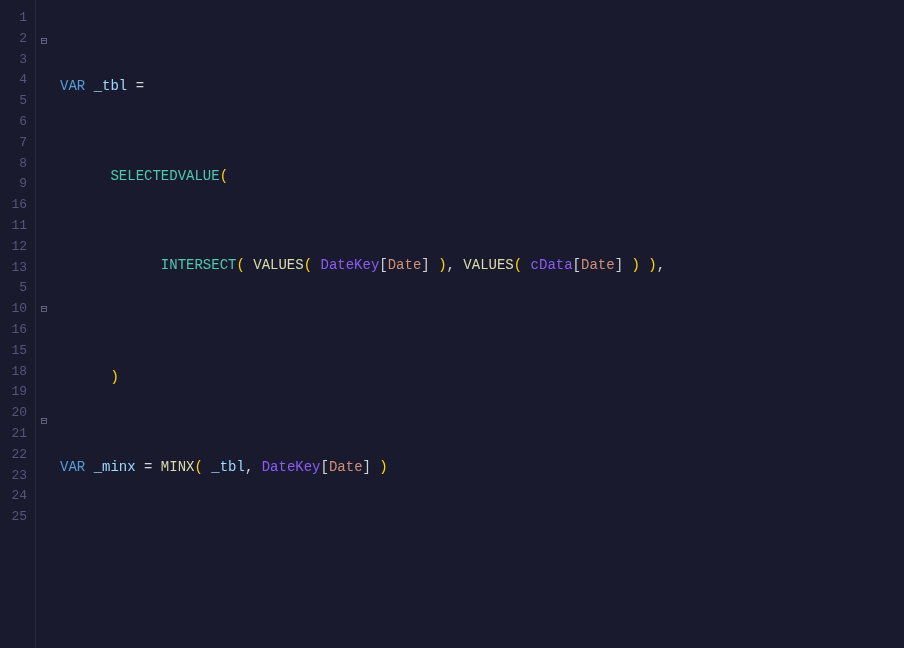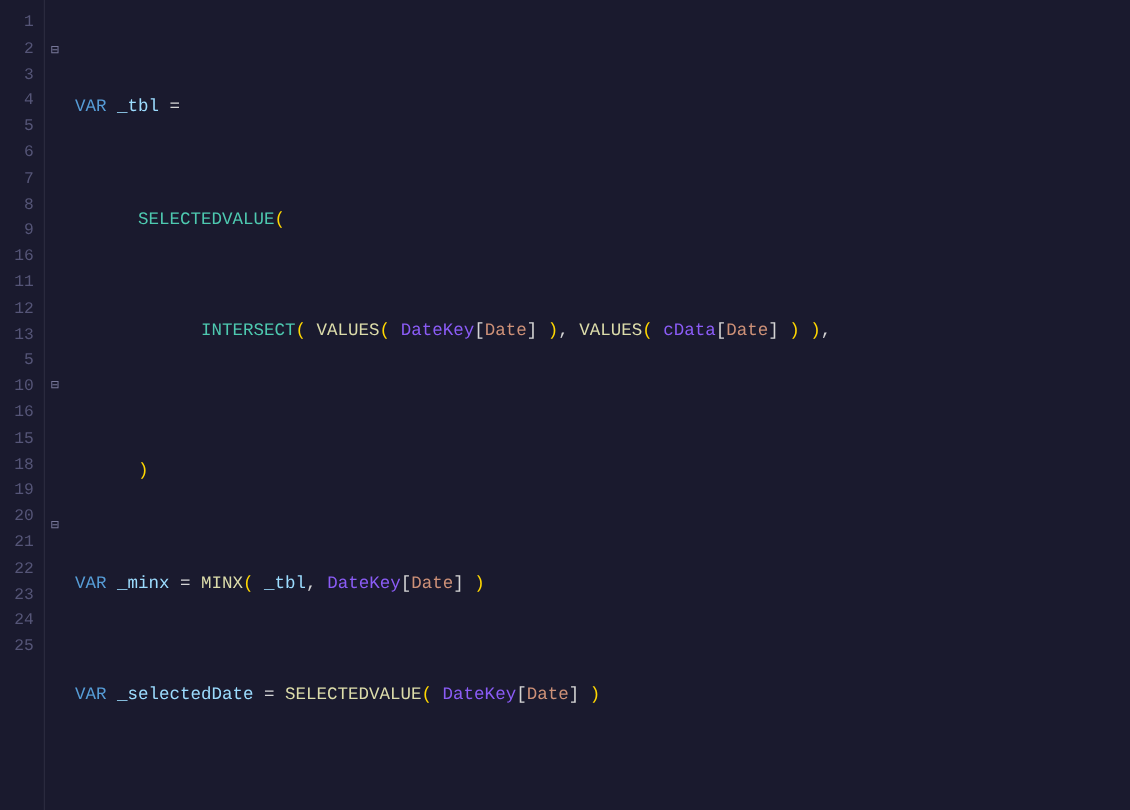--- a/index.html
+++ b/index.html
@@ -164,21 +164,20 @@
 
       <span class="code-line">      <span class="fn-calc">SELECTEDVALUE</span><span class="paren">(</span></span>
 
       <span class="code-line">            <span class="fn-name">INTERSECT</span><span class="paren">(</span> <span class="fn-builtin">VALUES</span><span class="paren">(</span> <span class="table-name">DateKey</span><span class="punct">[</span><span class="field-name">Date</span><span class="punct">]</span> <span class="paren">)</span><span class="comma">,</span> <span class="fn-builtin">VALUES</span><span class="paren">(</span> <span class="table-name">cData</span><span class="punct">[</span><span class="field-name">Date</span><span class="punct">]</span> <span class="paren">)</span> <span class="paren">)</span><span class="comma">,</span></span>
 
 
       <span class="code-line">      <span class="paren">)</span></span>
 
       <span class="code-line"><span class="kw-var">VAR</span> <span class="var-name">_minx</span> <span class="op">=</span> <span class="fn-builtin">MINX</span><span class="paren">(</span> <span class="var-name">_tbl</span><span class="comma">,</span> <span class="table-name">DateKey</span><span class="punct">[</span><span class="field-name">Date</span><span class="punct">]</span> <span class="paren">)</span></span>
 
-      <span class="code-line"><span class="kw-var">VAR</span> <span class="var-name">_selectedDate</span> <span class="op">=</span> <span class="fn-builtin">SELECTEDVALUE</span><span class="paren">(</span> <span class="table-name">DateKey</span><span class="punct">[</span><span class="field-name">Date</span><span class="punct">]</span> <span class="paren">)</span></span>
 
       
 
       
 
       
 
       
 
       

